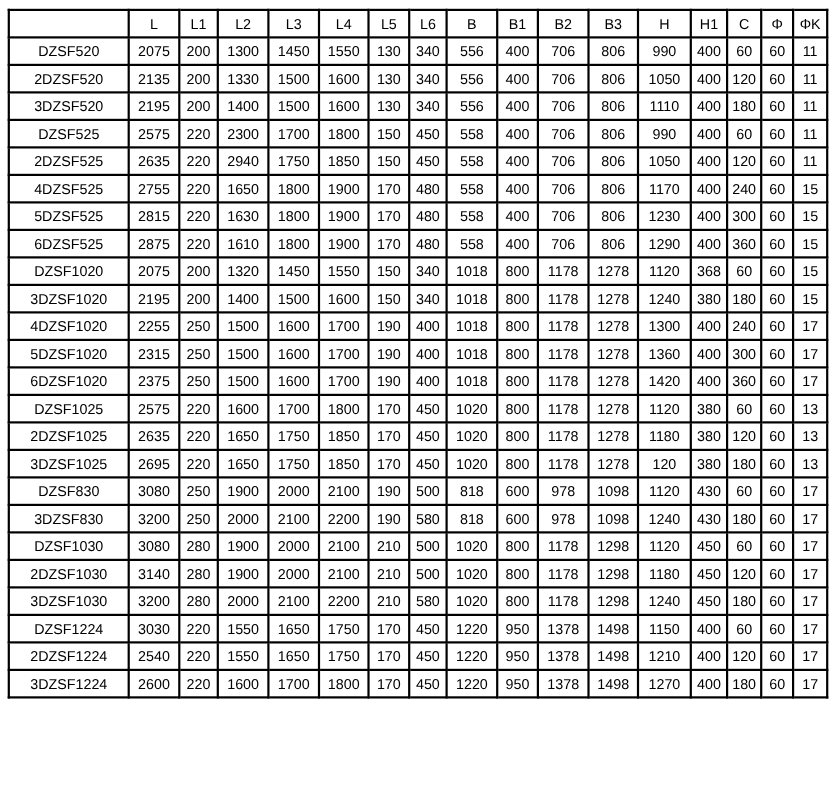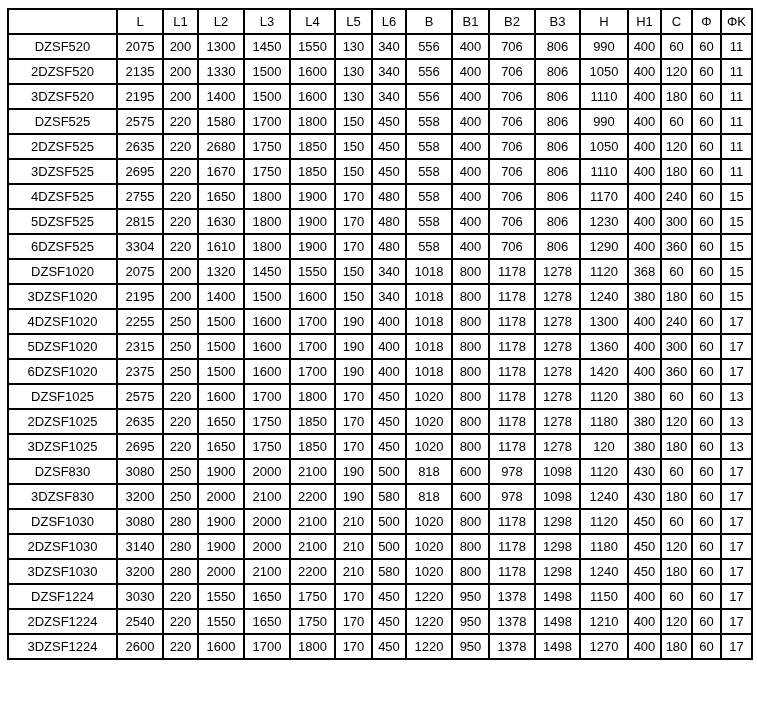--- a/index.html
+++ b/index.html
@@ -154,74 +154,55 @@
           <td>1110</td>
           <td>400</td>
           <td>180</td>
           <td>60</td>
           <td>11</td>
         </tr>
         <tr>
           <td>DZSF525</td>
           <td>2575</td>
           <td>220</td>
-          <td>1580</td>
+          <td>2300</td>
           <td>1700</td>
           <td>1800</td>
           <td>150</td>
           <td>450</td>
           <td>558</td>
           <td>400</td>
           <td>706</td>
           <td>806</td>
           <td>990</td>
           <td>400</td>
           <td>60</td>
           <td>60</td>
           <td>11</td>
         </tr>
         <tr>
           <td>2DZSF525</td>
           <td>2635</td>
           <td>220</td>
-          <td>2680</td>
+          <td>2940</td>
           <td>1750</td>
           <td>1850</td>
           <td>150</td>
           <td>450</td>
           <td>558</td>
           <td>400</td>
           <td>706</td>
           <td>806</td>
           <td>1050</td>
           <td>400</td>
           <td>120</td>
           <td>60</td>
           <td>11</td>
         </tr>
         <tr>
-          <td>3DZSF525</td>
-          <td>2695</td>
-          <td>220</td>
-          <td>1670</td>
-          <td>1750</td>
-          <td>1850</td>
-          <td>150</td>
-          <td>450</td>
-          <td>558</td>
-          <td>400</td>
-          <td>706</td>
-          <td>806</td>
-          <td>1110</td>
-          <td>400</td>
-          <td>180</td>
-          <td>60</td>
-          <td>11</td>
-        </tr>
-        <tr>
           <td>4DZSF525</td>
           <td>2755</td>
           <td>220</td>
           <td>1650</td>
           <td>1800</td>
           <td>1900</td>
           <td>170</td>
           <td>480</td>
           <td>558</td>
           <td>400</td>
@@ -247,21 +228,21 @@
           <td>706</td>
           <td>806</td>
           <td>1230</td>
           <td>400</td>
           <td>300</td>
           <td>60</td>
           <td>15</td>
         </tr>
         <tr>
           <td>6DZSF525</td>
-          <td>3304</td>
+          <td>2875</td>
           <td>220</td>
           <td>1610</td>
           <td>1800</td>
           <td>1900</td>
           <td>170</td>
           <td>480</td>
           <td>558</td>
           <td>400</td>
           <td>706</td>
           <td>806</td>

